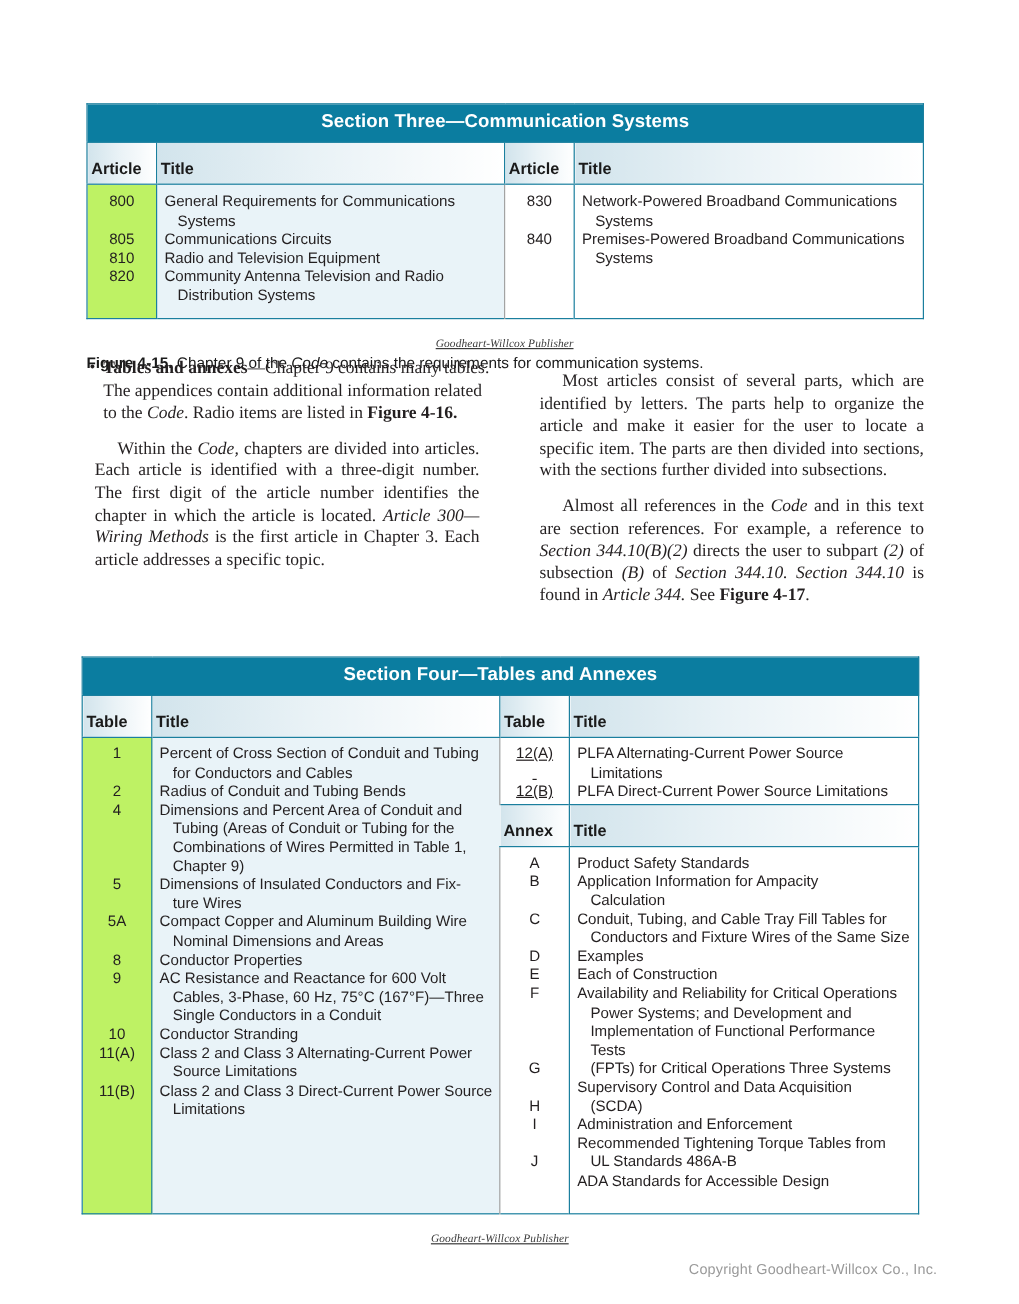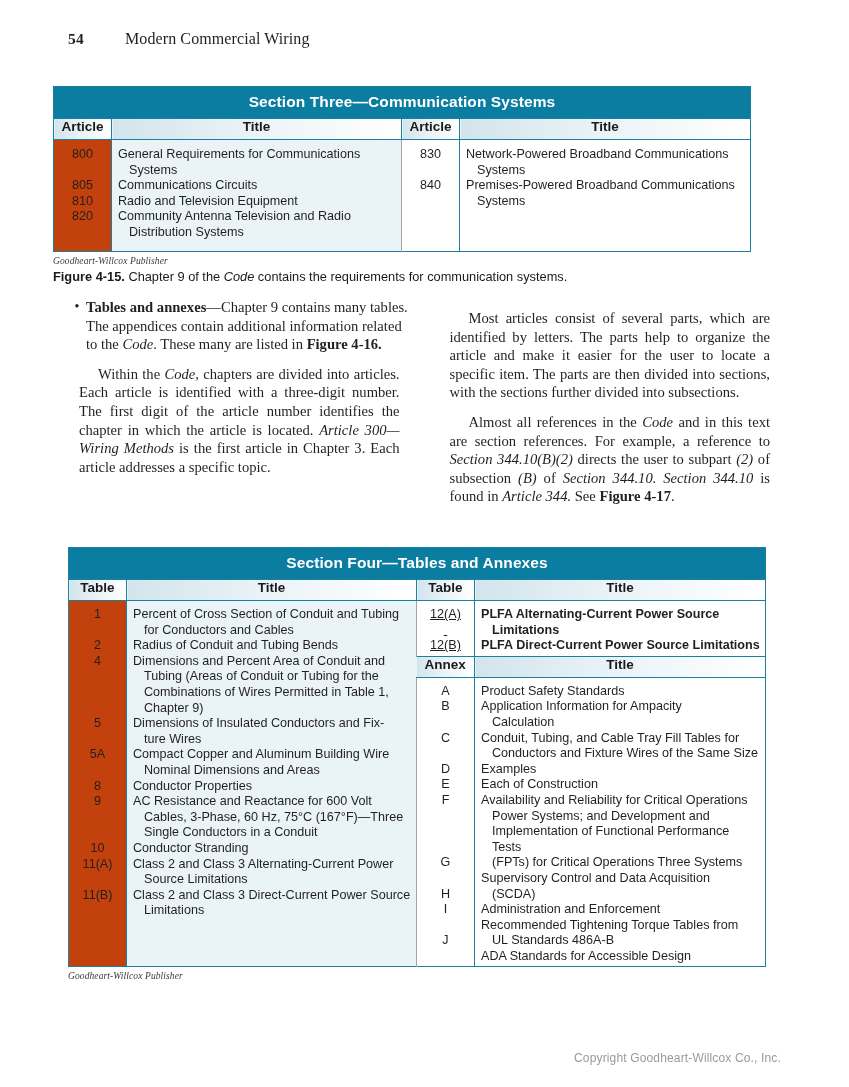--- a/index.html
+++ b/index.html
@@ -61,40 +61,39 @@
     text-align: center;
     padding: 6px 4px 7px;
     letter-spacing: .1px;
     border: none;
   }
   .gw-table .colhead td {
     background: linear-gradient(to right, #d2e4ec 0%, #e9f2f6 45%, #ffffff 100%);
     font-family: "Liberation Sans", sans-serif;
     font-weight: bold;
     font-size: 13.5px;
-    text-align: center;
-    padding: 0 3px 5px;
+    padding: 14px 3px 5px;
     border-top: 1px solid #1b7f9e;
     border-bottom: 1px solid #1b7f9e;
     border-left: 1px solid #1b7f9e;
     color: #1a1a1a;
   }
   .gw-table .colhead td:first-child { border-left: none; }
 
   .gw-table td.num,
   .gw-table td.txt {
     font-family: "Liberation Sans", sans-serif;
     font-size: 12.6px;
     line-height: 15.6px;
     vertical-align: top;
     padding: 0;
   }
   .gw-table td.num {
     text-align: center;
-    background: #c2410c;
+    background: #bef264;
   }
   .gw-table td.txt {
     text-align: left;
     background: #e9f3f8;
     border-left: 1px solid #1b7f9e;
     padding-left: 6px;
     padding-right: 4px;
   }
   .gw-table td.num.right-half { background: #ffffff; border-left: 1px solid #a3a3a3; }
   .gw-table td.txt.right-half { background: #ffffff; }
@@ -108,23 +107,24 @@
   .stack { display: block; }
   .stack .item { display: block; }
 
   
   .figure-block { position: absolute; }
   .credit {
     font-family: "Liberation Serif", serif;
     font-style: italic;
     font-size: 9.5px;
     color: #3a3a3a;
-    text-align: left;
-    margin-top: 4px;
+    text-align: center;
+    margin-top: 16px;
     letter-spacing: .1px;
+    text-decoration: underline;
   }
   .caption {
     font-family: "Liberation Sans", sans-serif;
     font-size: 12.8px;
     line-height: 17px;
     color: #1a1a1a;
     margin-top: 2px;
   }
   .caption b { font-weight: bold; }
   .caption i { font-style: italic; }
@@ -172,26 +172,22 @@
     font-size: 12px;
     color: #9a9a9a;
     letter-spacing: .15px;
   }
 </style>
 </head>
 <body>
 
 <div class="page">
 
-  <div class="running-head">
-    <span class="folio">54</span>
-    <span class="book-title">Modern Commercial Wiring</span>
-  </div>
-
-  <div class="figure-block" style="left:53px; top:86px; width:697px;">
+
+  <div class="figure-block" style="left:72px; top:86px; width:697px;">
     <table class="gw-table">
       <colgroup>
         <col style="width:58px">
           <col style="width:290px">
         <col style="width:58px">
           <col style="width:291px">
       </colgroup>
       <tbody>
         <tr class="banner">
           <td colspan="4">Section Three—Communication Systems</td>
@@ -270,21 +266,21 @@
     <div class="caption">
       <b>Figure 4-15.</b><span> Chapter 9 of the </span><i>Code</i><span> contains the requirements for communication systems.</span>
     </div>
   </div>
 
   <div class="cols" style="top:298px;">
     <div class="col">
       <div class="bullet-item">
         <div class="dot">•</div>
         <div class="btext">
-          <b>Tables and annexes</b><span>—Chapter 9 contains many tables. The appendices contain additional information related to the </span><i>Code</i><span>. These many are listed in </span><b>Figure 4-16.</b>
+          <b>Tables and annexes</b><span>—Chapter 9 contains many tables. The appendices contain additional information related to the </span><i>Code</i><span>. Radio items are listed in </span><b>Figure 4-16.</b>
         </div>
       </div>
       <p><span>Within the </span><i>Code,</i><span> chapters are divided into articles. Each article is identified with a three-digit number. The first digit of the article number identifies the chapter in which the article is located. </span><i>Article 300—Wiring Methods</i><span> is the first article in Chapter 3. Each article addresses a specific topic.</span></p>
     </div>
 
     <div class="col">
       <p>Most articles consist of several parts, which are identified by letters. The parts help to organize the article and make it easier for the user to locate a specific item. The parts are then divided into sections, with the sections further divided into subsections.</p>
       <p><span>Almost all references in the </span><i>Code</i><span> and in this text are section references. For example, a reference to </span><i>Section 344.10(B)(2)</i><span> directs the user to subpart </span><i>(2)</i><span> of subsection </span><i>(B)</i><span> of </span><i>Section 344.10.</i><span> </span><i>Section 344.10</i><span> is found in </span><i>Article 344.</i><span> See </span><b>Figure 4-17</b><span>.</span></p>
     </div>
   </div>
@@ -402,21 +398,21 @@
             <span class="stack" id="f16-right-nums">
                 <span class="item">
                   <span class="rowline">12(A)</span>
                   <span class="rowline">&nbsp;</span>
                 </span>
                 <span class="item">
                   <span class="rowline">12(B)</span>
                 </span>
               </span>
           </td>
-          <td class="txt right-half" style="padding-top:6px; padding-bottom:2px;font-weight:bold;">
+          <td class="txt right-half" style="padding-top:6px; padding-bottom:2px;">
             <span class="stack" id="f16-right-txts">
                 <span class="item">
                   <span class="rowline">PLFA Alternating-Current Power Source</span>
                   <span class="rowline idt">Limitations</span>
                 </span>
                 <span class="item">
                   <span class="rowline">PLFA Direct-Current Power Source Limitations</span>
                 </span>
               </span>
           </td>
@@ -460,21 +456,21 @@
                 </span>
                 <span class="item">
                   <span class="rowline">I</span>
                   <span class="rowline">&nbsp;</span>
                 </span>
                 <span class="item">
                   <span class="rowline">J</span>
                 </span>
               </span>
           </td>
-          <td class="txt right-half" style="padding-top:6px; padding-bottom:2px;">
+          <td class="txt right-half" style="padding-top:6px; padding-bottom:19px;">
             <span class="stack" id="f16-annex-txts">
                 <span class="item">
                   <span class="rowline">Product Safety Standards</span>
                 </span>
                 <span class="item">
                   <span class="rowline">Application Information for Ampacity</span>
                   <span class="rowline idt">Calculation</span>
                 </span>
                 <span class="item">
                   <span class="rowline">Conduit, Tubing, and Cable Tray Fill Tables for</span>

